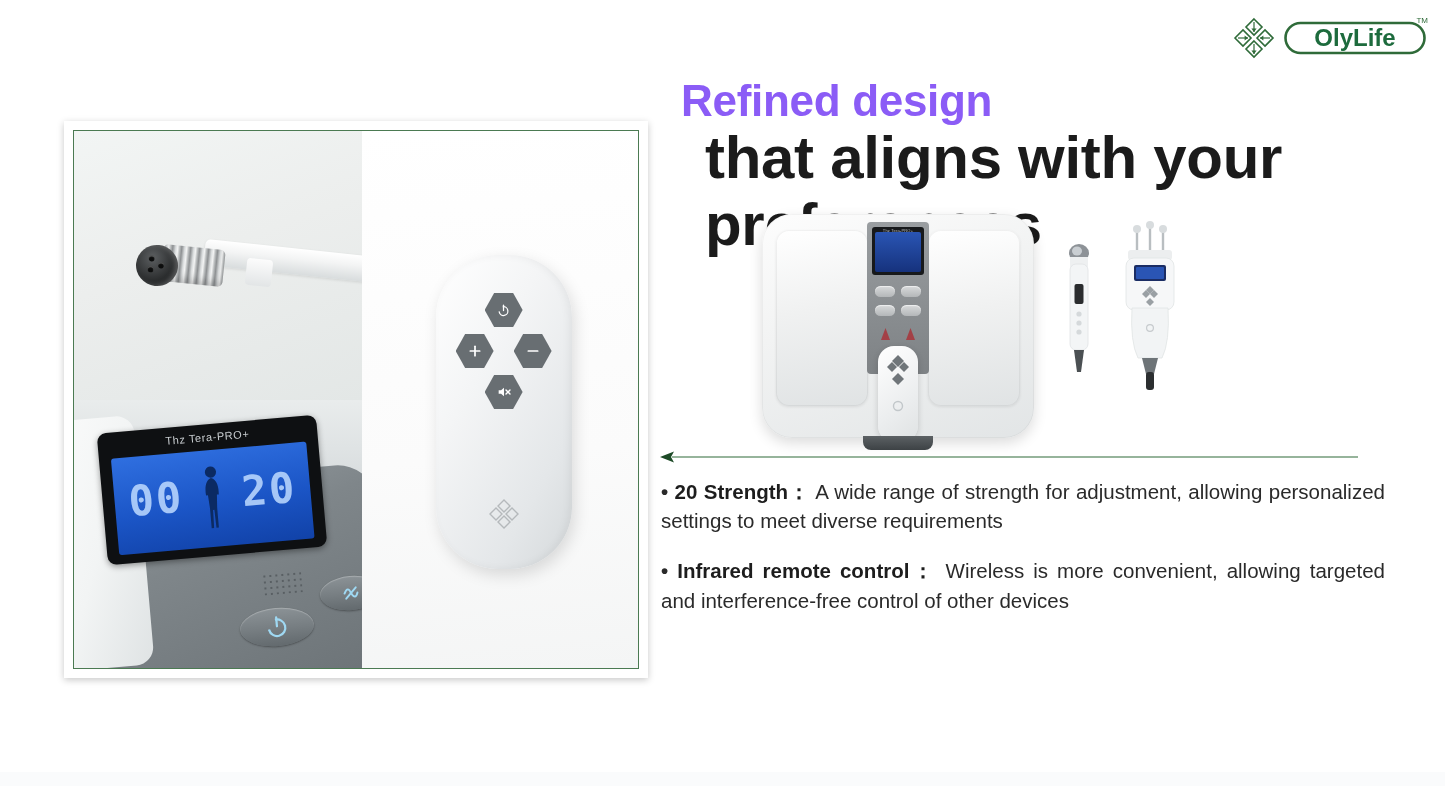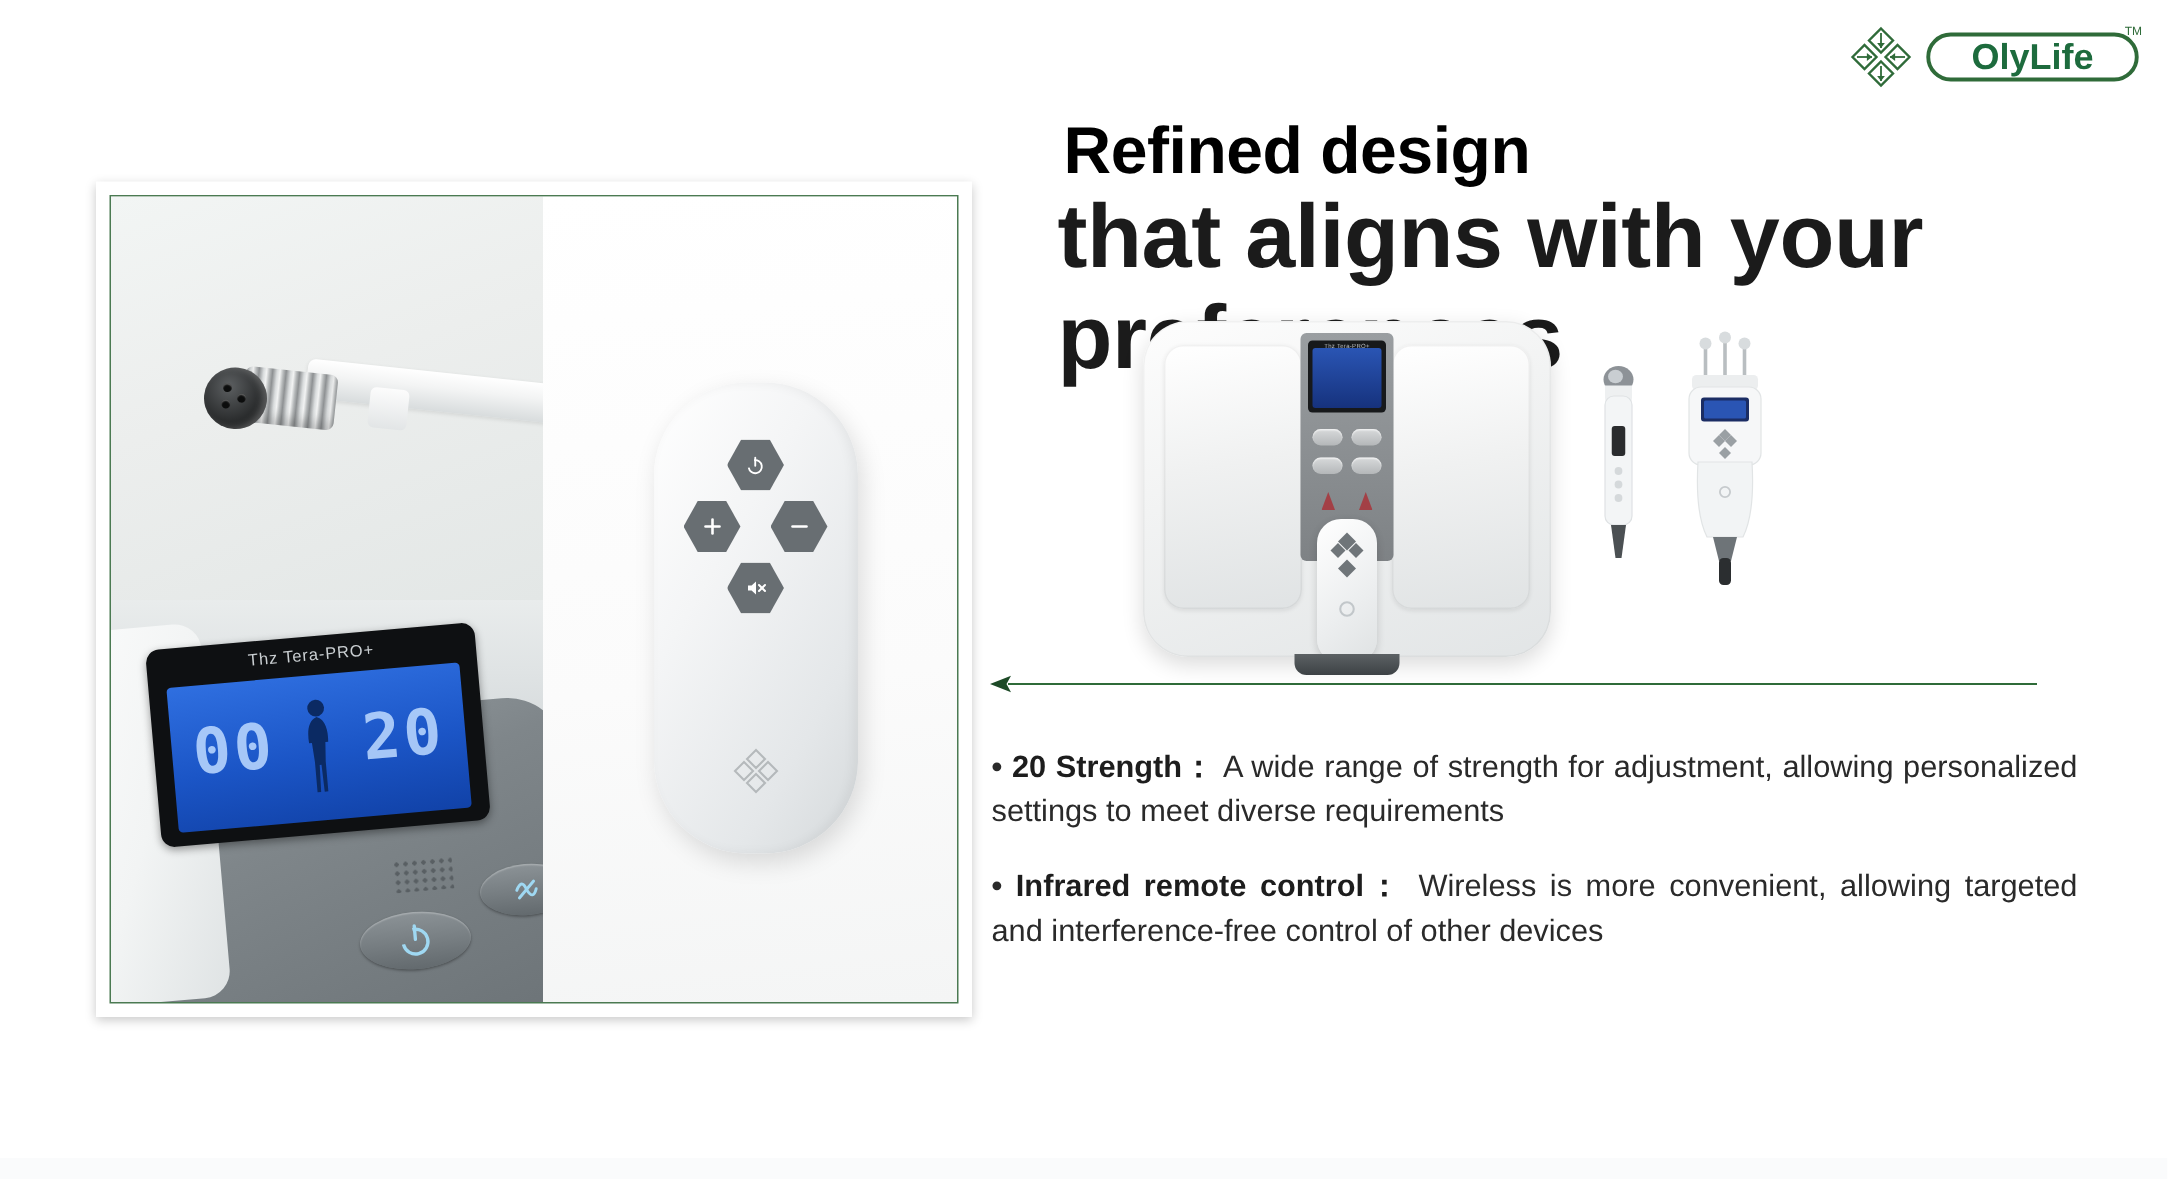--- a/index.html
+++ b/index.html
@@ -237,25 +237,24 @@
   
   .headline {
     position: absolute;
     left: 681px;
     top: 78px;
     width: 740px;
   }
   .headline .line1 {
     font-size: 44px;
     font-weight: bold;
-    color: #000000;
+    color: #8b5cf6;
     line-height: 1.05;
     letter-spacing: -0.3px;
     font-family: "Liberation Sans", sans-serif;
-    margin-left: 28px;
   }
   .headline .line2 {
     font-size: 60px;
     font-weight: bold;
     color: #1b1b1b;
     line-height: 1.12;
     letter-spacing: -0.3px;
     font-family: "Liberation Sans", sans-serif;
     margin-left: 24px;
   }
@@ -362,21 +361,21 @@
     left: 660px;
     top: 449px;
     width: 698px;
     height: 12px;
   }
 
   
   .bullets {
     position: absolute;
     left: 661px;
-    top: 476px;
+    top: 456px;
     width: 724px;
   }
   .bullet {
     font-size: 20.5px;
     line-height: 1.45;
     color: #2a2a2a;
     text-align: justify;
     margin-bottom: 16px;
     font-family: "Liberation Sans", sans-serif;
   }

